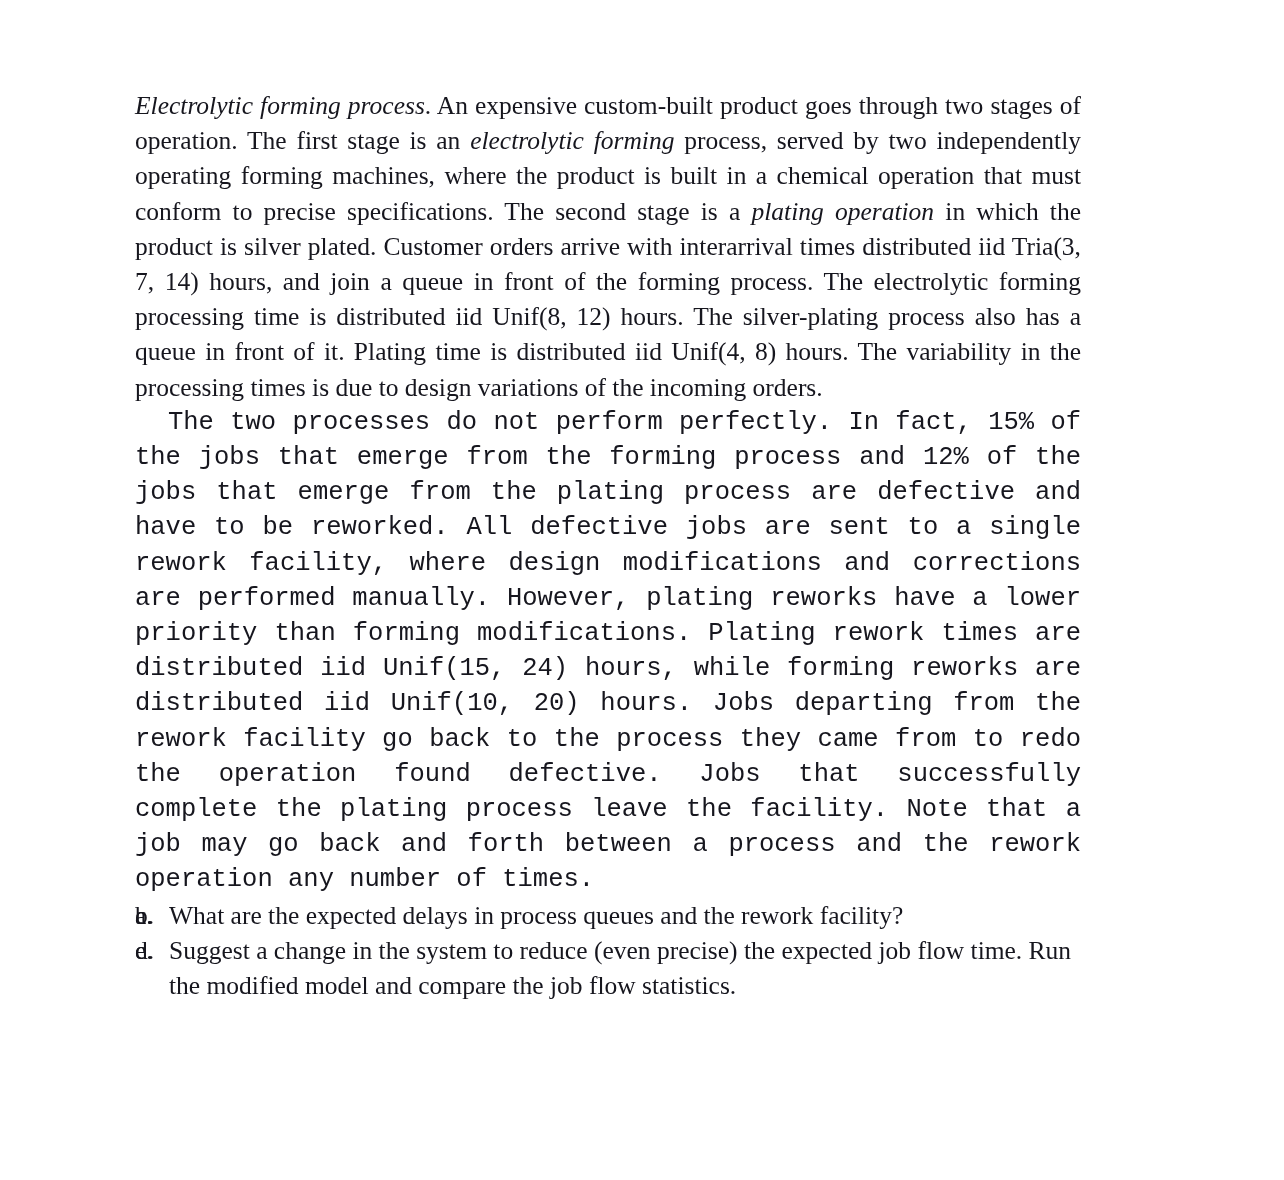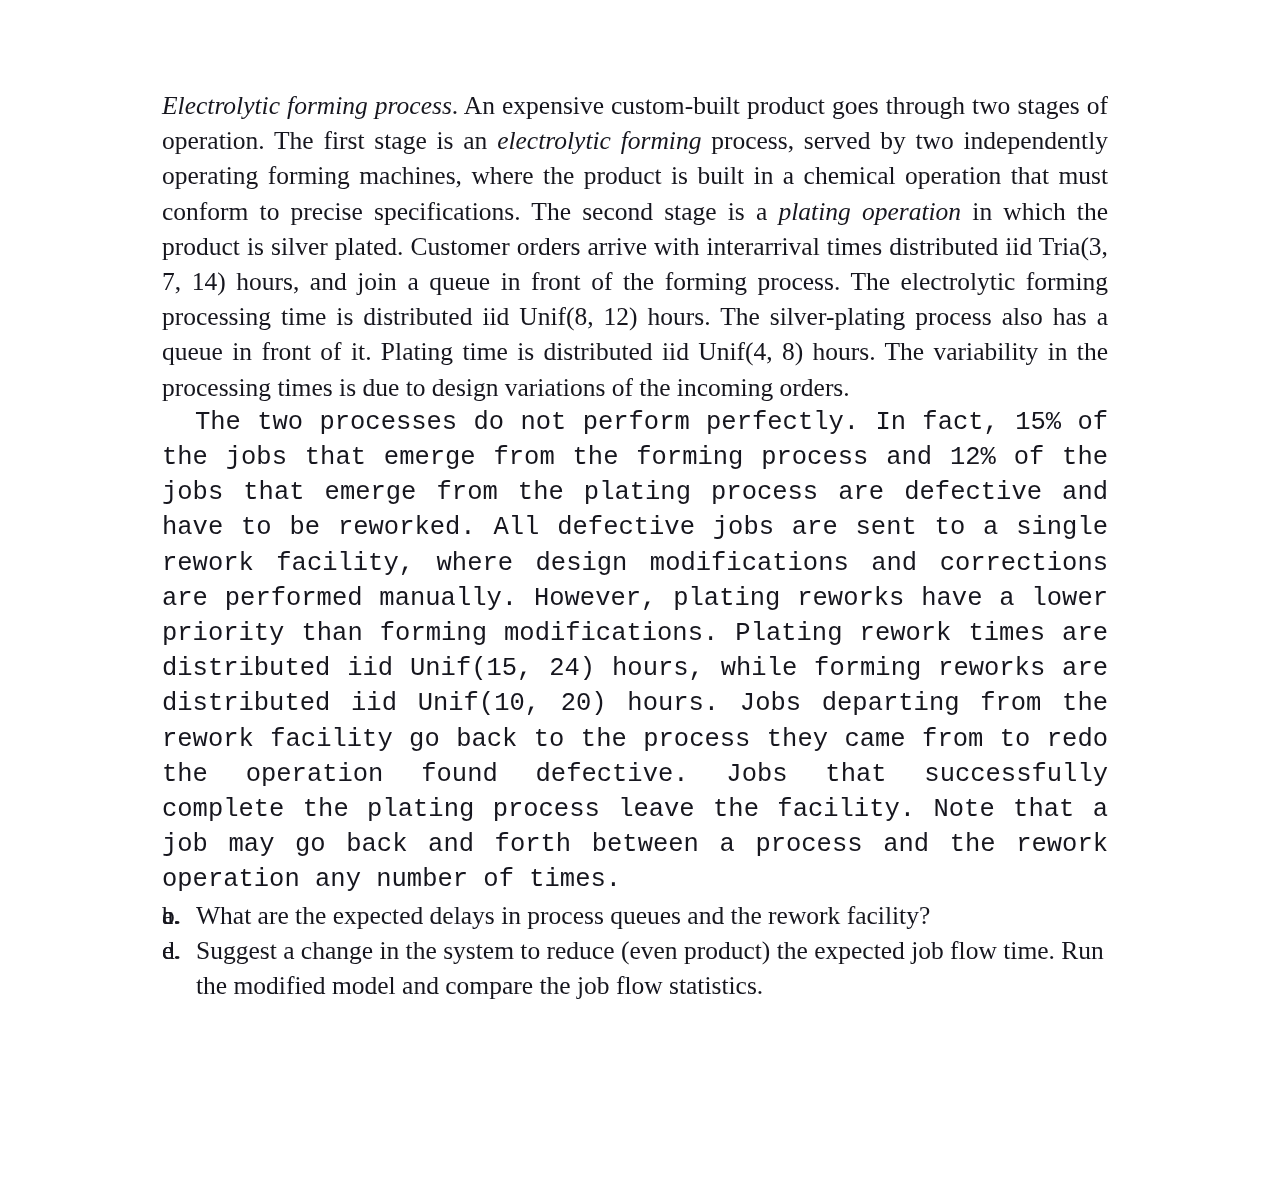--- a/index.html
+++ b/index.html
@@ -9,21 +9,21 @@
   }
   .page {
     position: relative;
     width: 1284px;
     height: 1180px;
     background: #ffffff;
     overflow: hidden;
   }
   .text-column {
     position: absolute;
-    left: 162px;
+    left: 135px;
     top: 88px;
     width: 946px;
     font-family: "Liberation Serif", "DejaVu Serif", serif;
     font-size: 25.5px;
     line-height: 35.2px;
     color: #16161e;
     text-align: justify;
     text-justify: inter-word;
     -webkit-font-smoothing: antialiased;
   }
@@ -66,17 +66,17 @@
 
     <p class="para para-first"><span class="it">Electrolytic forming process</span><span>. An expensive custom-built product goes through two stages of operation. The first stage is an </span><span class="it">electrolytic forming</span><span> process, served by two independently operating forming machines, where the product is built in a chemical operation that must conform to precise specifications. The second stage is a </span><span class="it">plating operation</span><span> in which the product is silver plated. Customer orders arrive with interarrival times distributed iid Tria(3, 7, 14) hours, and join a queue in front of the forming process. The electrolytic forming processing time is distributed iid Unif(8, 12) hours. The silver-plating process also has a queue in front of it. Plating time is distributed iid Unif(4, 8) hours. The variability in the processing times is due to design variations of the incoming orders.</span></p>
 
     <p class="para para-indent"><span>The two processes do not perform perfectly. In fact, 15% of the jobs that emerge from the forming process and 12% of the jobs that emerge from the plating process are defective and have to be reworked. All defective jobs are sent to a single rework facility, where design modifications and corrections are performed manually. However, plating reworks have a lower priority than forming modifications. Plating rework times are distributed iid Unif(15, 24) hours, while forming reworks are distributed iid Unif(10, 20) hours. Jobs departing from the rework facility go back to the process they came from to redo the operation found defective. Jobs that successfully complete the plating process leave the facility. Note that a job may go back and forth between a process and the rework operation any number of times.</span></p>
 
     <ol class="q-list">
       <li><span class="marker">a.</span></li>
       <li><span class="marker">b.</span></li>
       <li><span class="marker">c.</span><span>What are the expected delays in process queues and the rework facility?</span></li>
       <li><span class="marker">d.</span></li>
-      <li><span class="marker">e.</span><span>Suggest a change in the system to reduce (even product) the expected job flow time. Run the modified model and compare the job flow statistics.</span></li>
+      <li><span class="marker">e.</span><span>Suggest a change in the system to reduce (even precise) the expected job flow time. Run the modified model and compare the job flow statistics.</span></li>
     </ol>
 
   </div>
 </div>
 
 </body></html>

